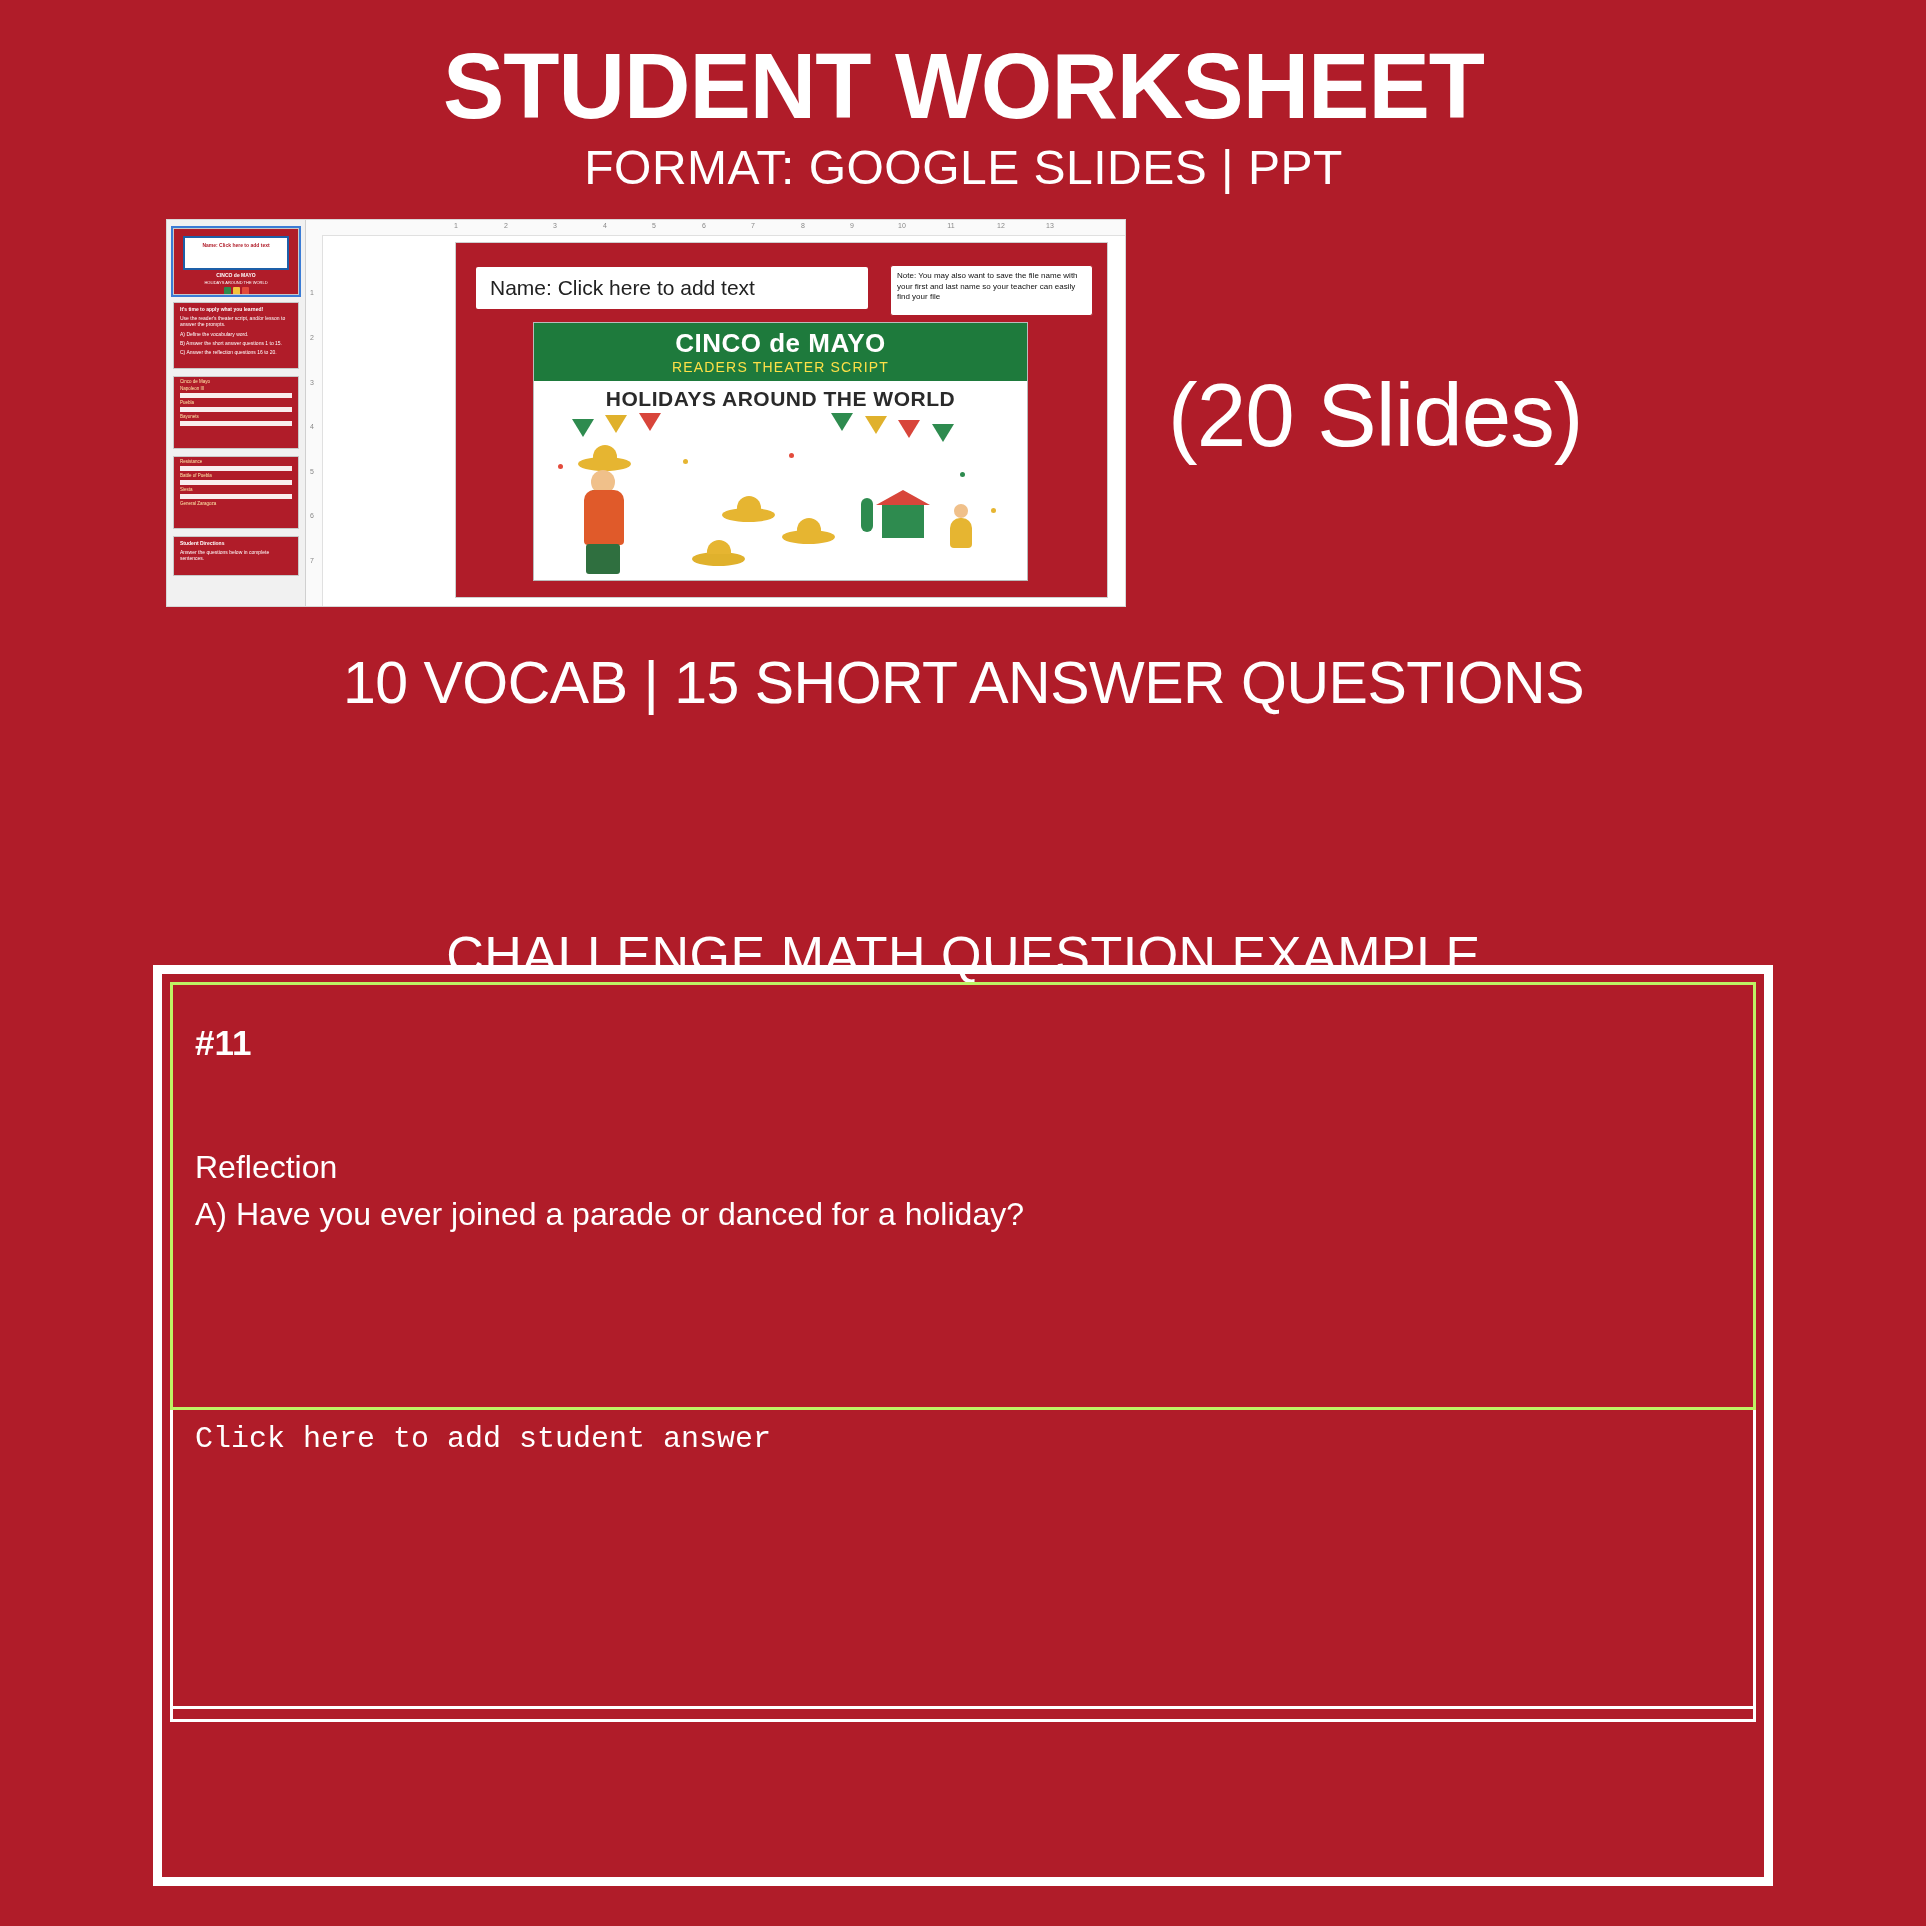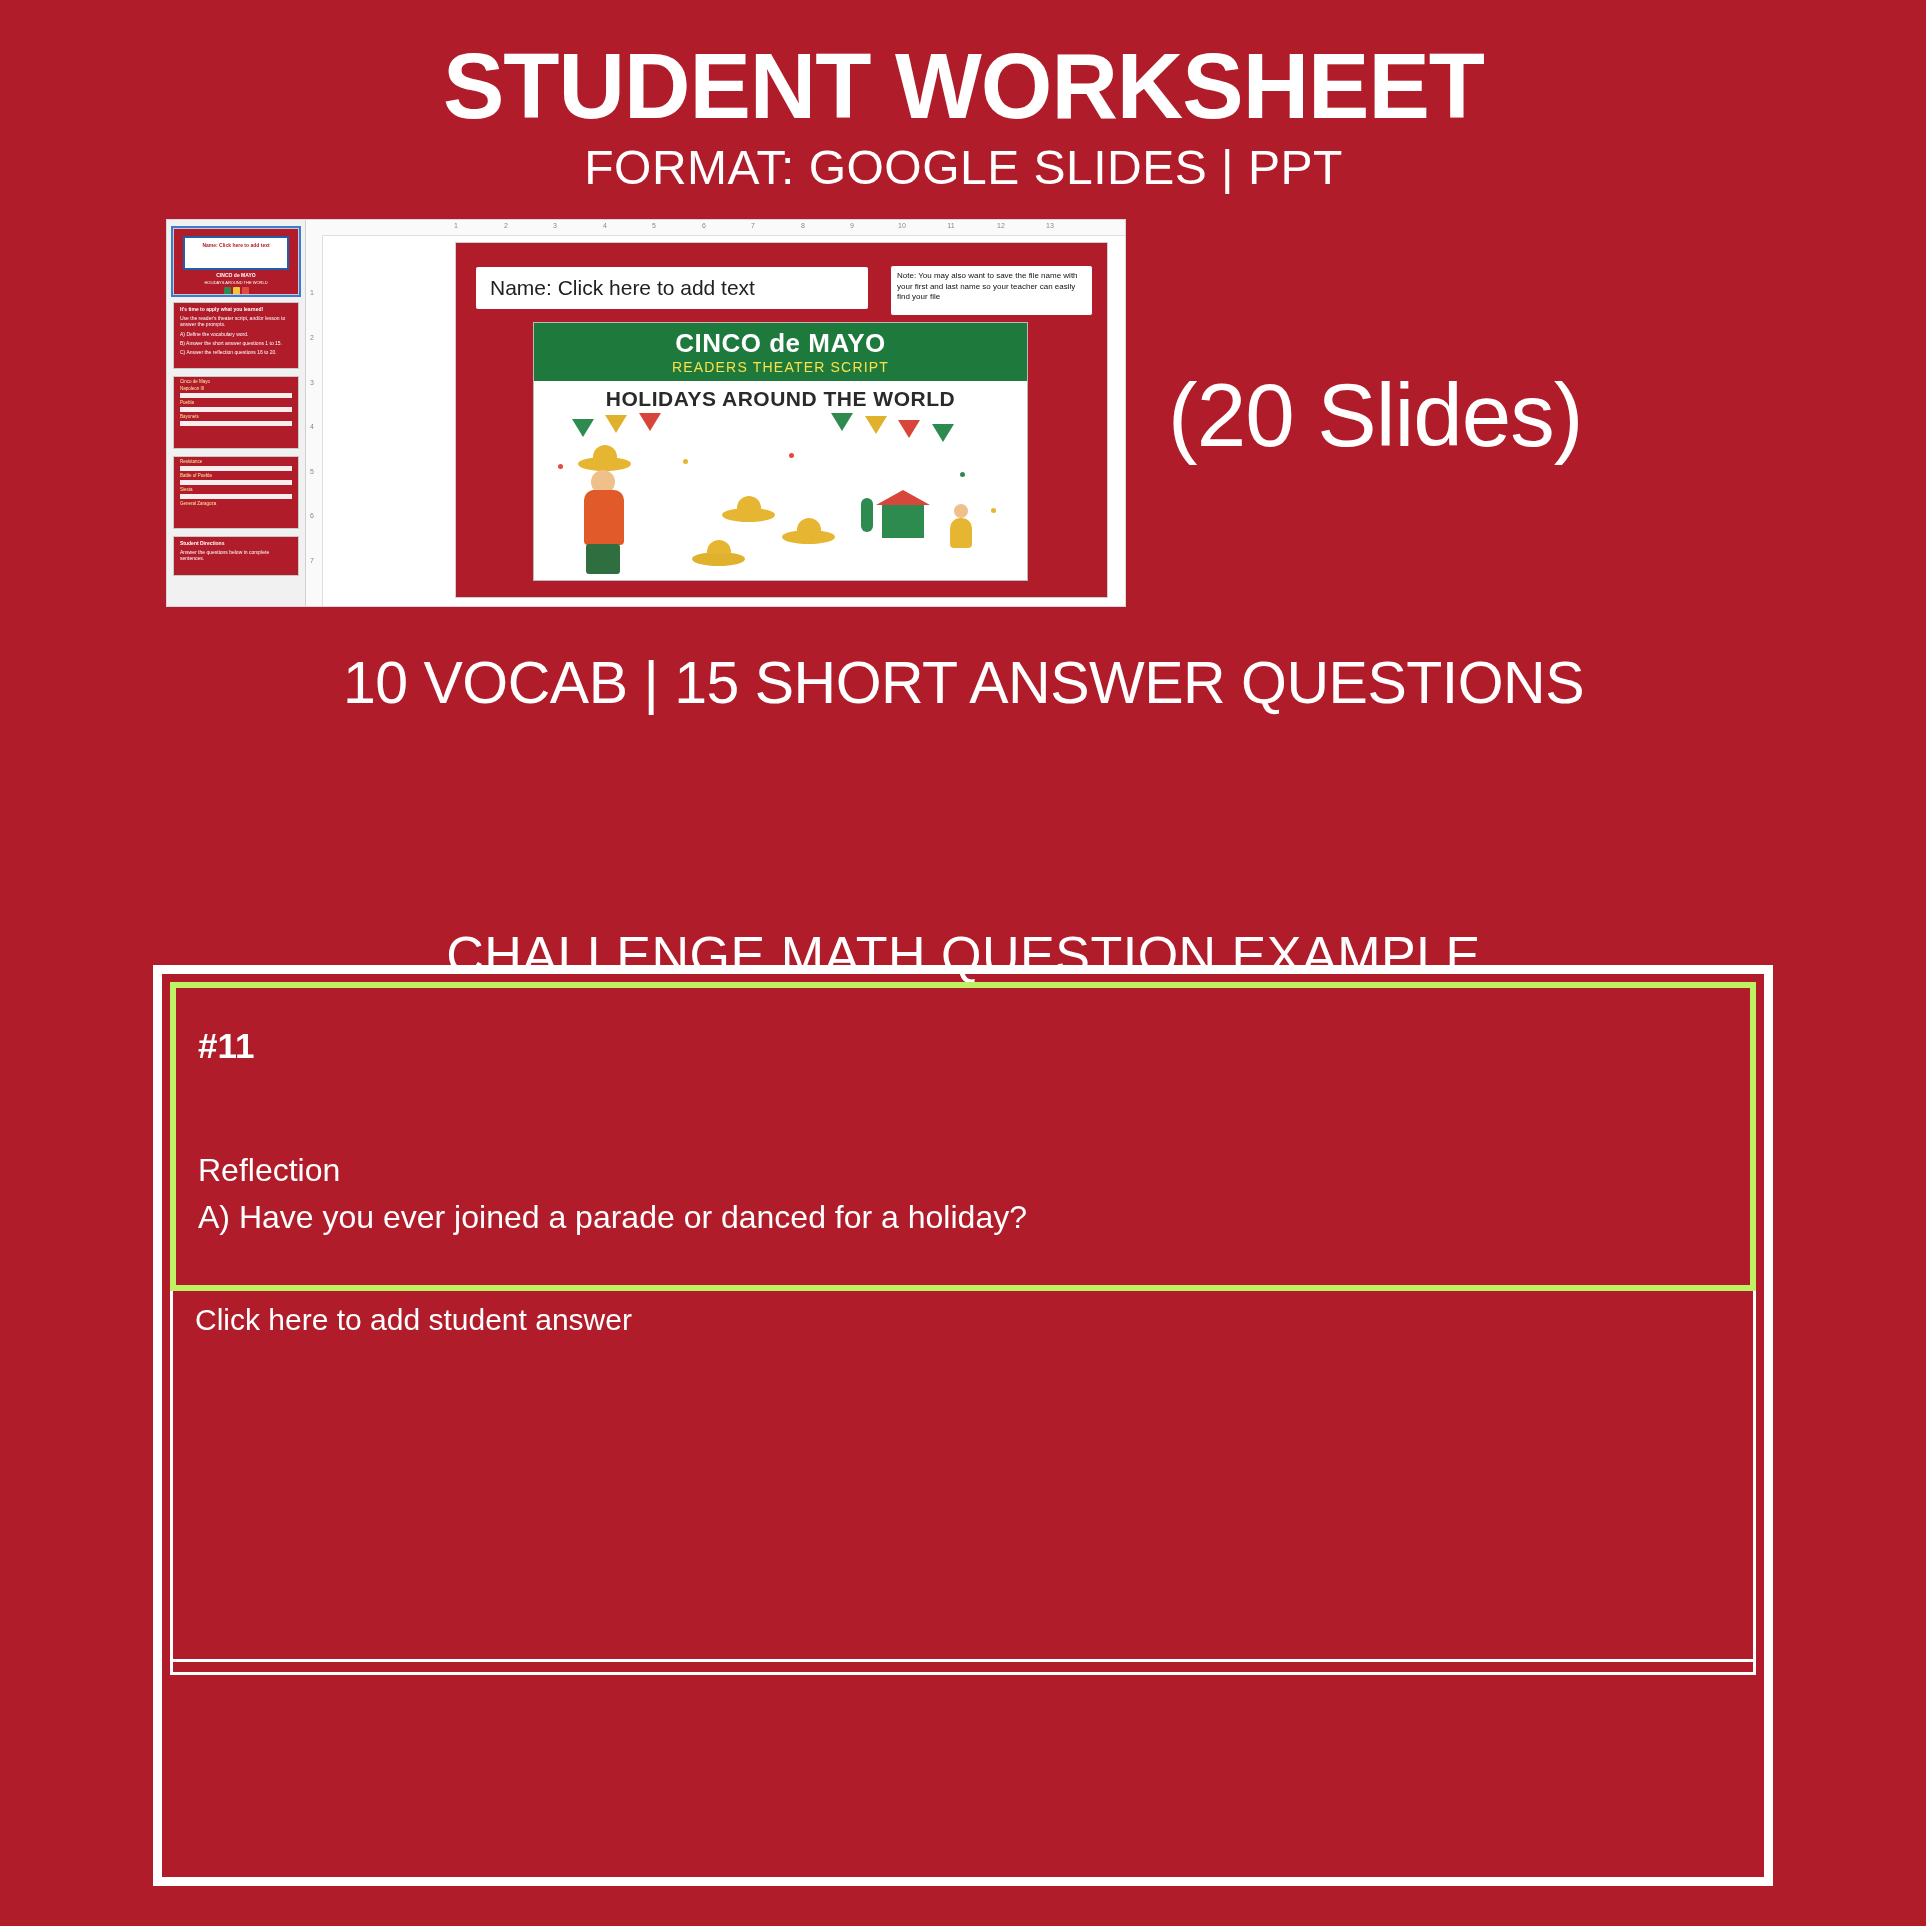--- a/index.html
+++ b/index.html
@@ -321,44 +321,45 @@
     position: absolute;
     left: 153px;
     top: 965px;
     width: 1620px;
     height: 921px;
     border: 9px solid #ffffff;
     box-sizing: border-box;
     padding: 8px;
   }
   .q-card {
-    border: 6px solid #bef264;
-    height: 309px;
+    border: 3px solid #bef264;
+    height: 428px;
     box-sizing: border-box;
     padding: 38px 0 0 22px;
   }
   .q-num {
     font-size: 35px;
     font-weight: bold;
     color: #ffffff;
     margin-bottom: 81px;
   }
   .q-body {
     font-size: 32px;
     line-height: 1.48;
     color: #ffffff;
     font-weight: 400;
   }
   .a-card {
     border: 3px solid #ffffff;
     border-top: none;
-    height: 384px;
+    height: 312px;
     box-sizing: border-box;
     padding: 12px 0 4px 22px;
     position: relative;
+    font-family: Liberation Mono, monospace;
   }
   .a-placeholder {
     font-size: 30px;
     color: #ffffff;
   }
   .a-bottom-strip {
     position: absolute;
     left: 0; right: 0; bottom: 10px;
     height: 3px;
     background: #ffffff;

